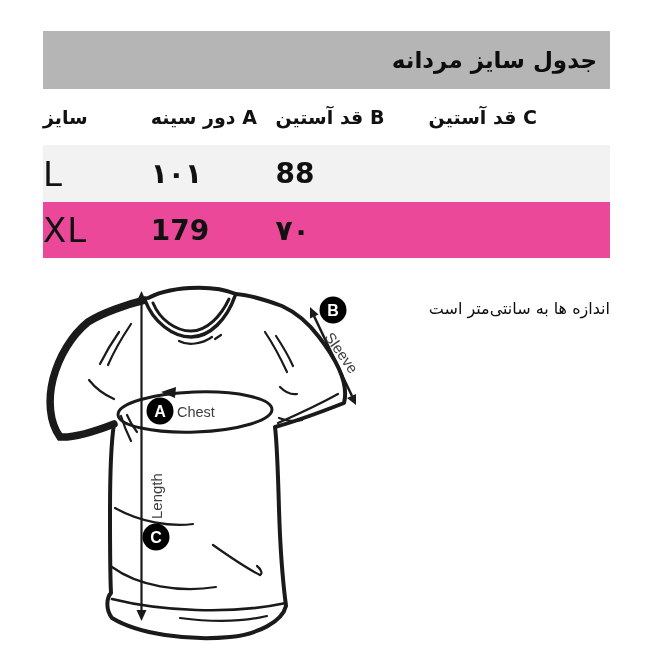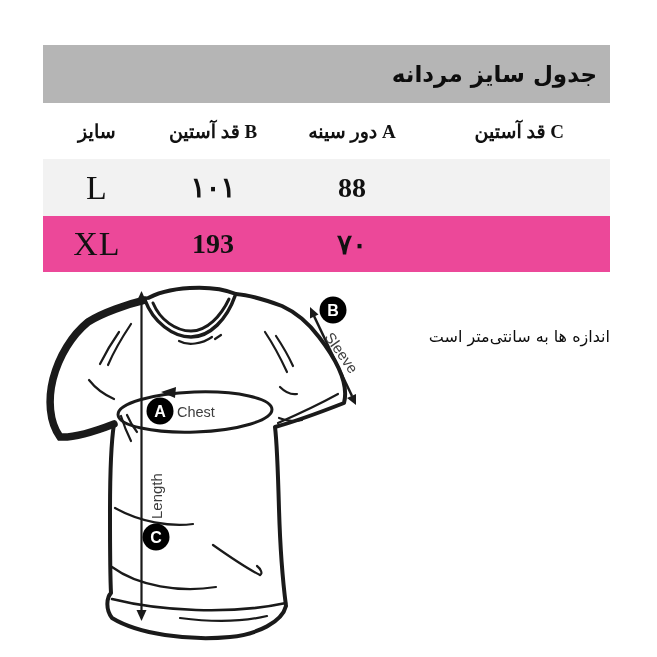--- a/index.html
+++ b/index.html
@@ -1,37 +1,37 @@
 <!DOCTYPE html>
 <html><head>
 <meta charset="utf-8">
 <style>
   html,body{margin:0;padding:0;}
   body{
     width:657px;height:657px;position:relative;background:#ffffff;overflow:hidden;
     font-family:"DejaVu Sans",sans-serif;color:#111;
   }
   
-  .size-table{position:absolute;left:43px;top:45px;width:567px;}
+  .size-table{position:absolute;left:43px;top:31px;width:567px;}
   .title-bar{
     height:58px;line-height:58px;background:#b5b5b5;
     text-align:right;padding-right:13px;box-sizing:border-box;
     font-size:23px;font-weight:bold;color:#0d0d0d;direction:rtl;
   }
   .trow{display:grid;grid-template-columns:19% 22% 27% 32%;align-items:center;}
-  .trow .cell{text-align:center;direction:rtl;white-space:nowrap;font-family:Liberation Serif, serif;}
+  .trow .cell{text-align:left;direction:rtl;white-space:nowrap;}
   .header-row{height:56px;background:#ffffff;font-weight:bold;font-size:19px;}
   .data-row-l{height:57px;background:#f2f2f2;}
   .data-row-xl{height:56px;background:#ec4899;}
   .size-cell{font-size:34px;font-weight:400;letter-spacing:1px;}
   .num-cell{font-size:28px;font-weight:700;}
   
   .cm-note{
     position:absolute;top:299px;right:47px;direction:rtl;
-    font-size:16px;color:#0d0d0d;margin-top:28px;
+    font-size:16px;color:#0d0d0d;
   }
   
   .tshirt-wrap{position:absolute;left:30px;top:275px;width:360px;height:380px;}
   .ol{fill:#ffffff;stroke:#1a1a1a;stroke-width:4;stroke-linejoin:round;stroke-linecap:round;}
   .thick{fill:none;stroke:#1a1a1a;stroke-width:7.5;stroke-linecap:round;}
   .ln3{fill:none;stroke:#1a1a1a;stroke-width:3;stroke-linecap:round;}
   .ln2{fill:none;stroke:#1a1a1a;stroke-width:2.2;stroke-linecap:round;}
   .meas{stroke:#1a1a1a;stroke-width:2.2;}
   .badge{fill:#000000;}
   .badge-letter{fill:#ffffff;font-weight:bold;font-size:16px;text-anchor:middle;
@@ -39,34 +39,34 @@
   .diag-label{fill:#3d3d3d;font-size:14.5px;font-family:"Liberation Sans","DejaVu Sans",sans-serif;}
 </style>
 </head>
 <body>
 
 <div class="size-table">
   <div class="title-bar">جدول سایز مردانه</div>
 
   <div class="trow header-row">
     <div class="cell">سایز</div>
+    <div class="cell">A دور سینه</div>
     <div class="cell">B قد آستین</div>
-    <div class="cell">A دور سینه</div>
     <div class="cell">C قد آستین</div>
   </div>
 
   <div class="trow data-row-l">
     <div class="cell size-cell">L</div>
     <div class="cell num-cell">۱۰۱</div>
     <div class="cell num-cell">88</div>
   </div>
 
   <div class="trow data-row-xl">
     <div class="cell size-cell">XL</div>
-    <div class="cell num-cell">193</div>
+    <div class="cell num-cell">179</div>
     <div class="cell num-cell">۷۰</div>
   </div>
 </div>
 
 <div class="cm-note">اندازه ها به سانتی‌متر است</div>
 
 <div class="tshirt-wrap">
 <svg width="360" height="380" viewBox="0 0 360 380" xmlns="http://www.w3.org/2000/svg">
 
   <path class="ol" d="

